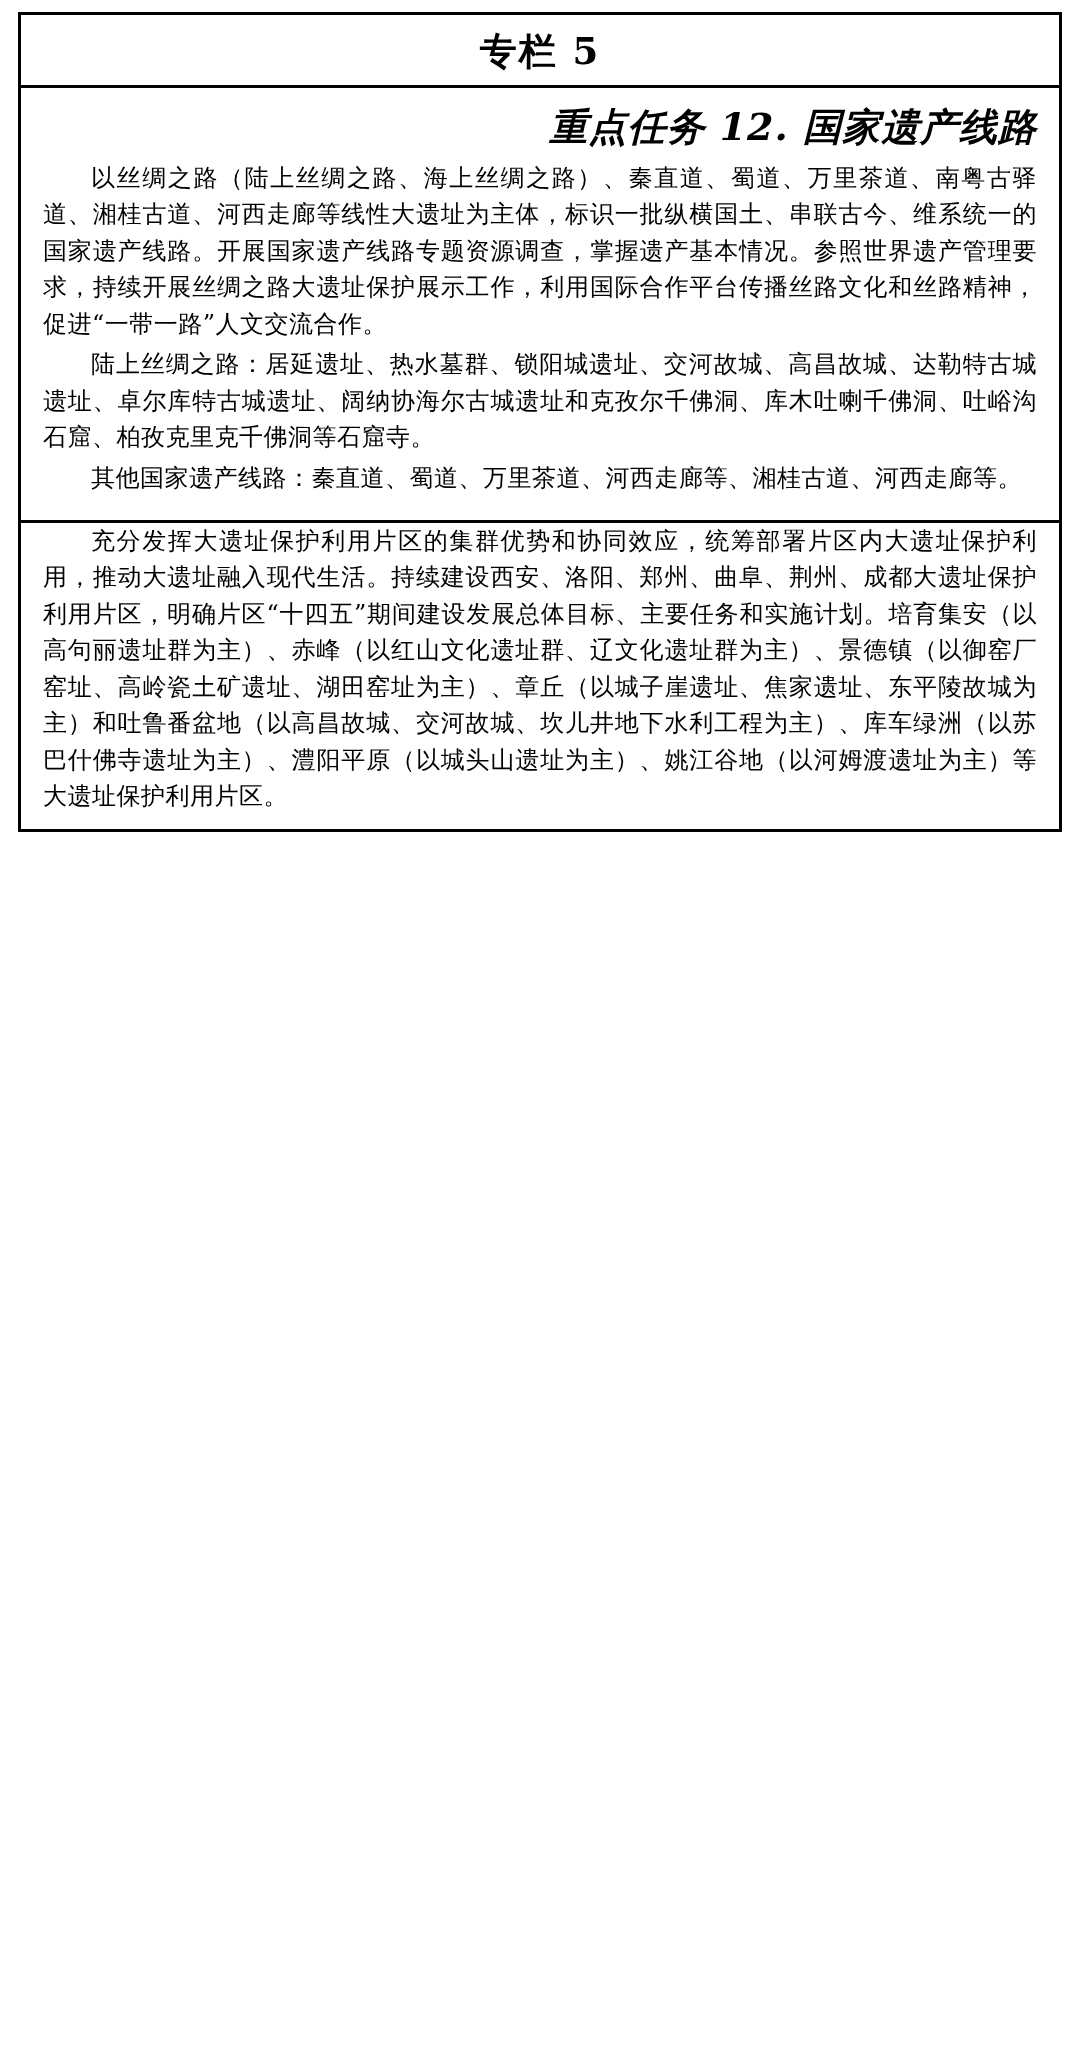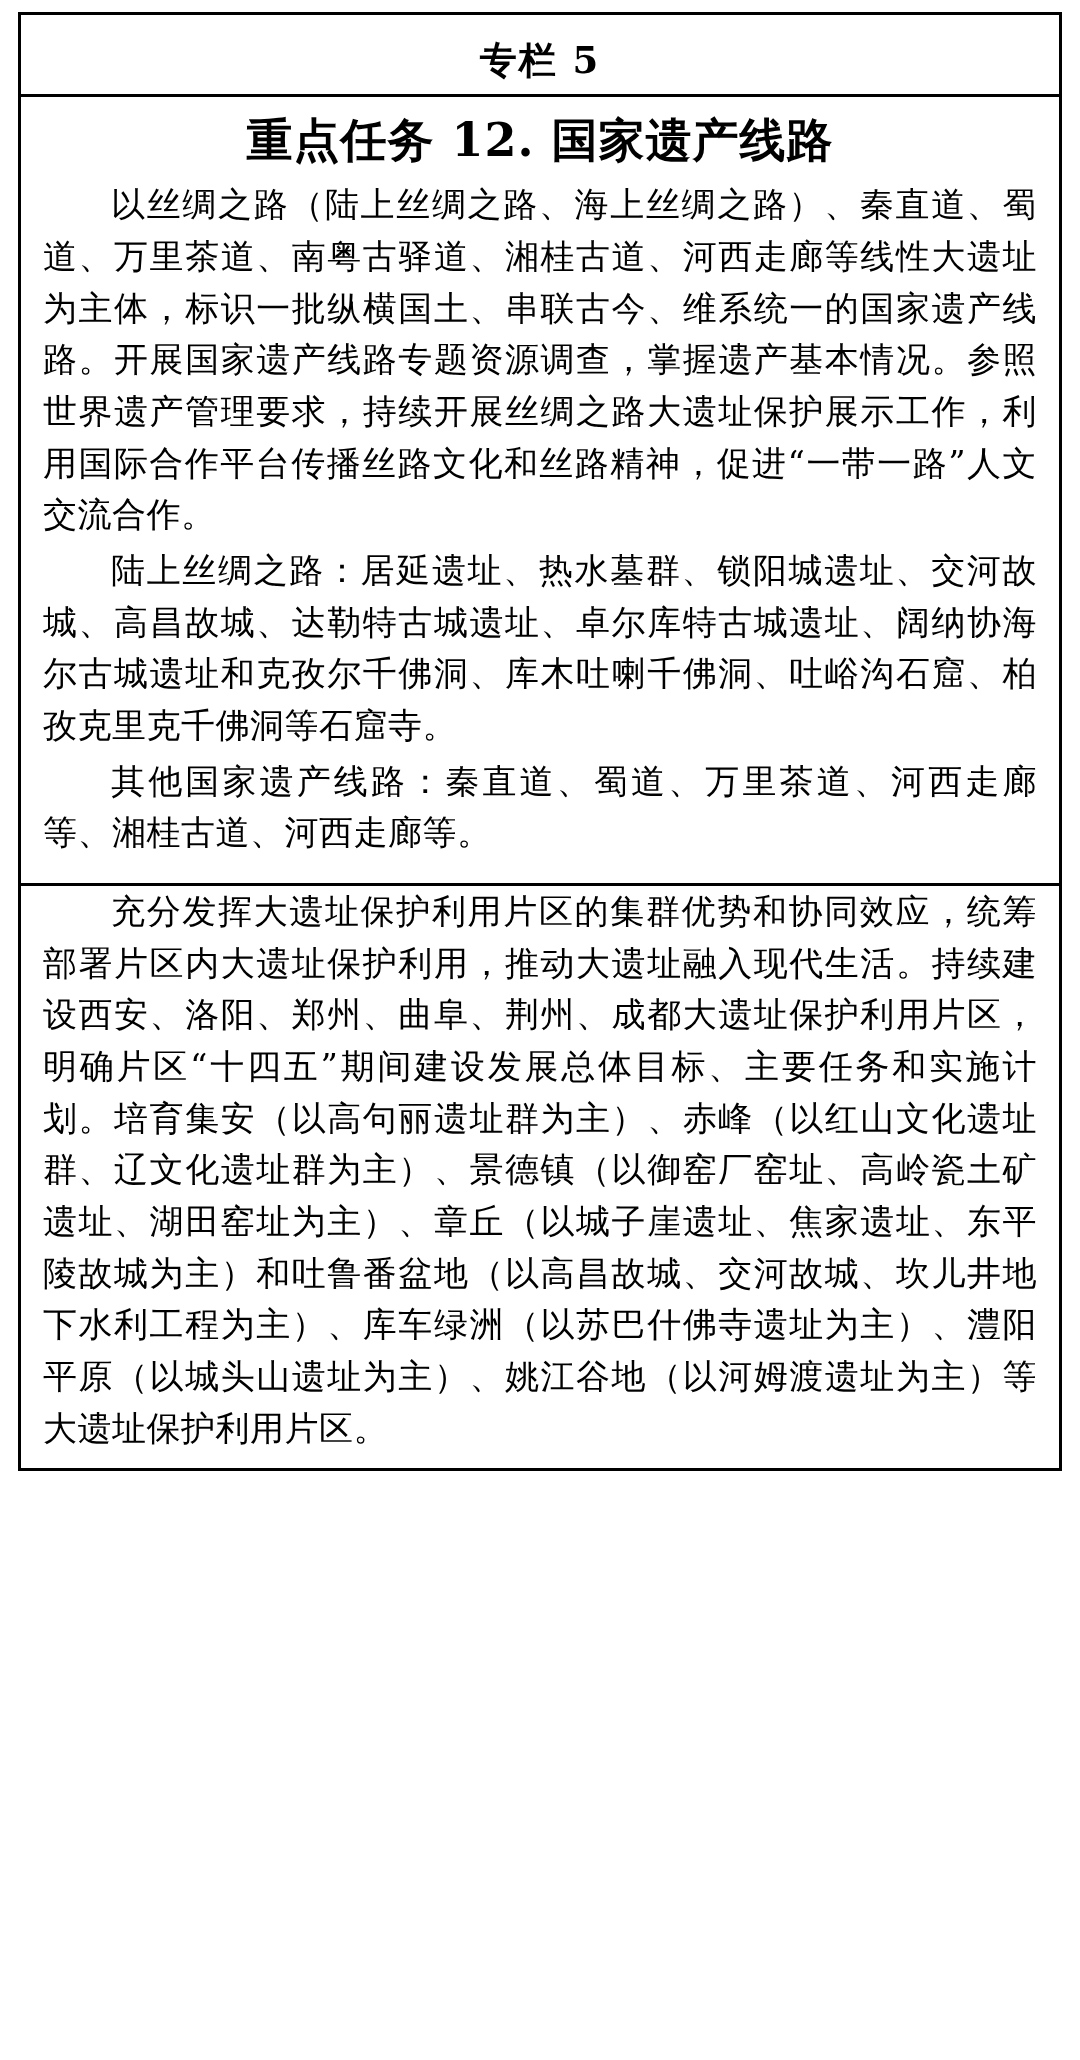--- a/index.html
+++ b/index.html
@@ -20,40 +20,41 @@
   }
   .box {
     border: 3px solid #000000;
     box-sizing: border-box;
   }
   .box-title {
     text-align: center;
     font-size: 37px;
     font-weight: bold;
     letter-spacing: 2px;
-    padding: 23px 0 12px 0;
+    padding: 14px 0 12px 0;
     line-height: 1.2;
   }
   .rule {
     height: 0;
     border-top: 3px solid #000000;
   }
   .section {
     padding: 0 22px 10px 22px;
   }
   .section-heading {
-    text-align: center;
-    font-size: 46px;
+    text-align: right;
+    font-size: 38px;
     font-weight: bold;
     letter-spacing: 1px;
     margin: 14px 0 8px 0;
     line-height: 1.3;
+    font-style: italic;
   }
   .para {
-    font-size: 34px;
+    font-size: 24px;
     line-height: 1.52;
     text-align: justify;
     text-justify: inter-ideograph;
     text-indent: 2em;
     margin: 0 0 4px 0;
     letter-spacing: 0.5px;
   }
   .section-divider {
     border-top: 3px solid #000000;
     margin: 10px 0 0 0;

